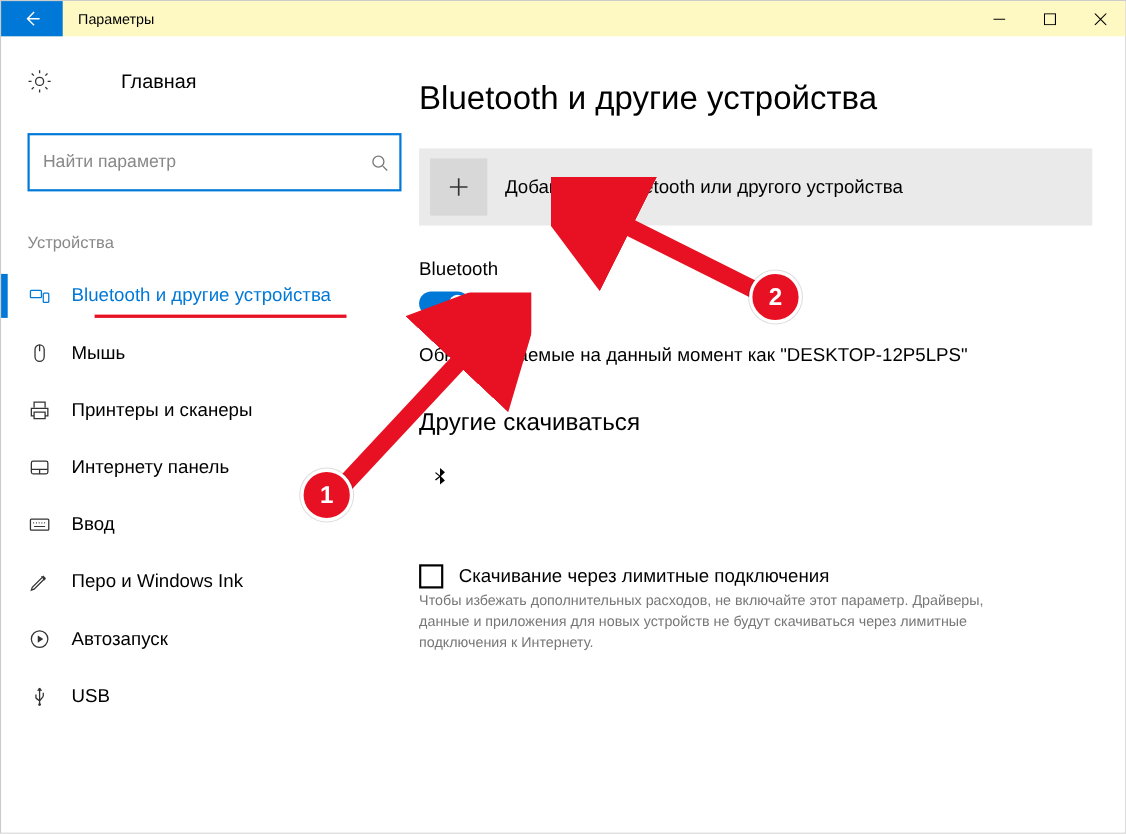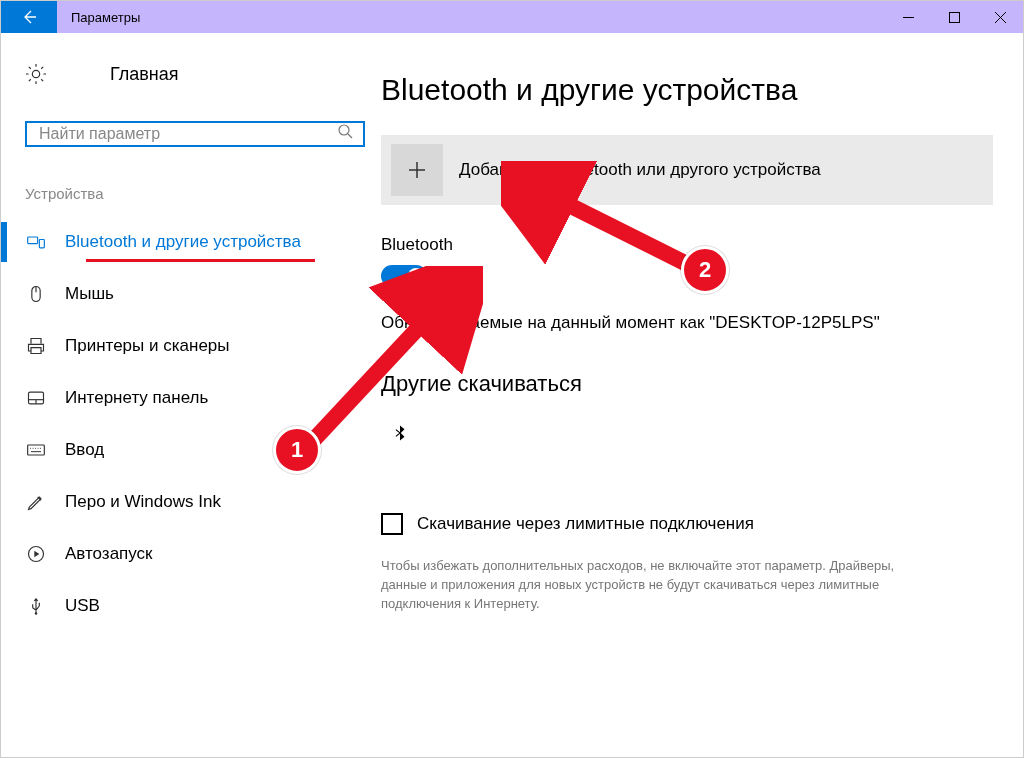--- a/index.html
+++ b/index.html
@@ -18,21 +18,21 @@
     border: 1px solid #ccc;
     box-sizing: border-box;
     position: relative;
     background: #fff;
   }
   
   .titlebar {
     height: 32px;
     display: flex;
     align-items: center;
-    background: #c4b5fd;
+    background: #fef9c3;
     border-bottom: 0px solid #eee;
     color: #000;
     font-size: 13px;
   }
   .back-btn {
     width: 56px;
     height: 32px;
     background: #0078d7;
     color: #fff;
     display: flex;
@@ -80,23 +80,24 @@
     margin-right: 18px;
     display: flex;
     align-items: center;
     justify-content: center;
     color: #333;
   }
   .home-label { font-size: 18px; }
 
   .search-box {
     width: 340px;
-    height: 26px;
+    height: 53px;
     border: 2px solid #0078d7;
     display: flex;
+    align-items: center;
     box-sizing: border-box;
     padding: 0 10px;
     margin-bottom: 38px;
   }
   .search-box input {
     flex: 1;
     border: none;
     outline: none;
     font-size: 16px;
     color: #777;
@@ -210,21 +211,21 @@
     height: 40px;
     margin-bottom: 58px;
     padding-left: 10px;
   }
   .device-row .bt-icon { width: 20px; margin-right: 22px; color: #000; }
   .device-row .name { font-size: 17px; }
 
   .checkbox-row {
     display: flex;
     align-items: center;
-    margin-bottom: 22px;
+    margin-bottom: 2px;
   }
   .checkbox {
     width: 22px;
     height: 22px;
     border: 2px solid #000;
     margin-right: 14px;
     box-sizing: border-box;
   }
   .checkbox-label { font-size: 17px; }
   .hint {

